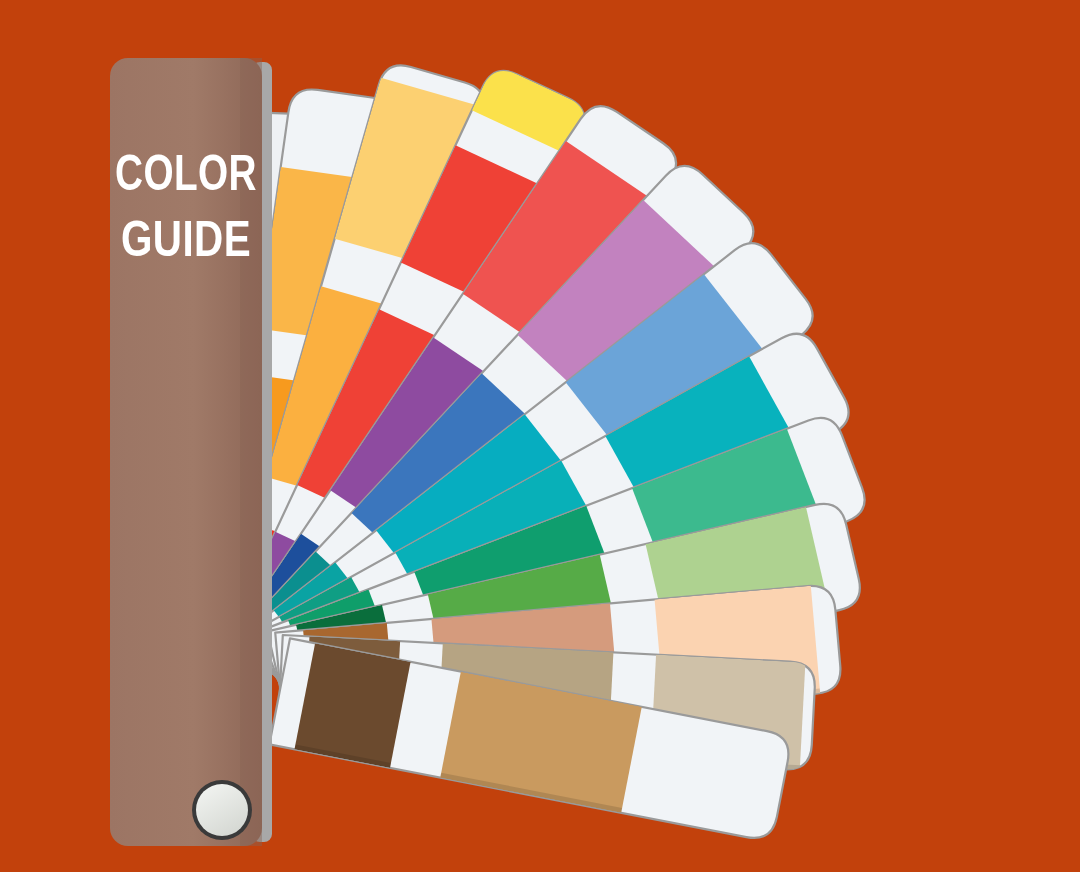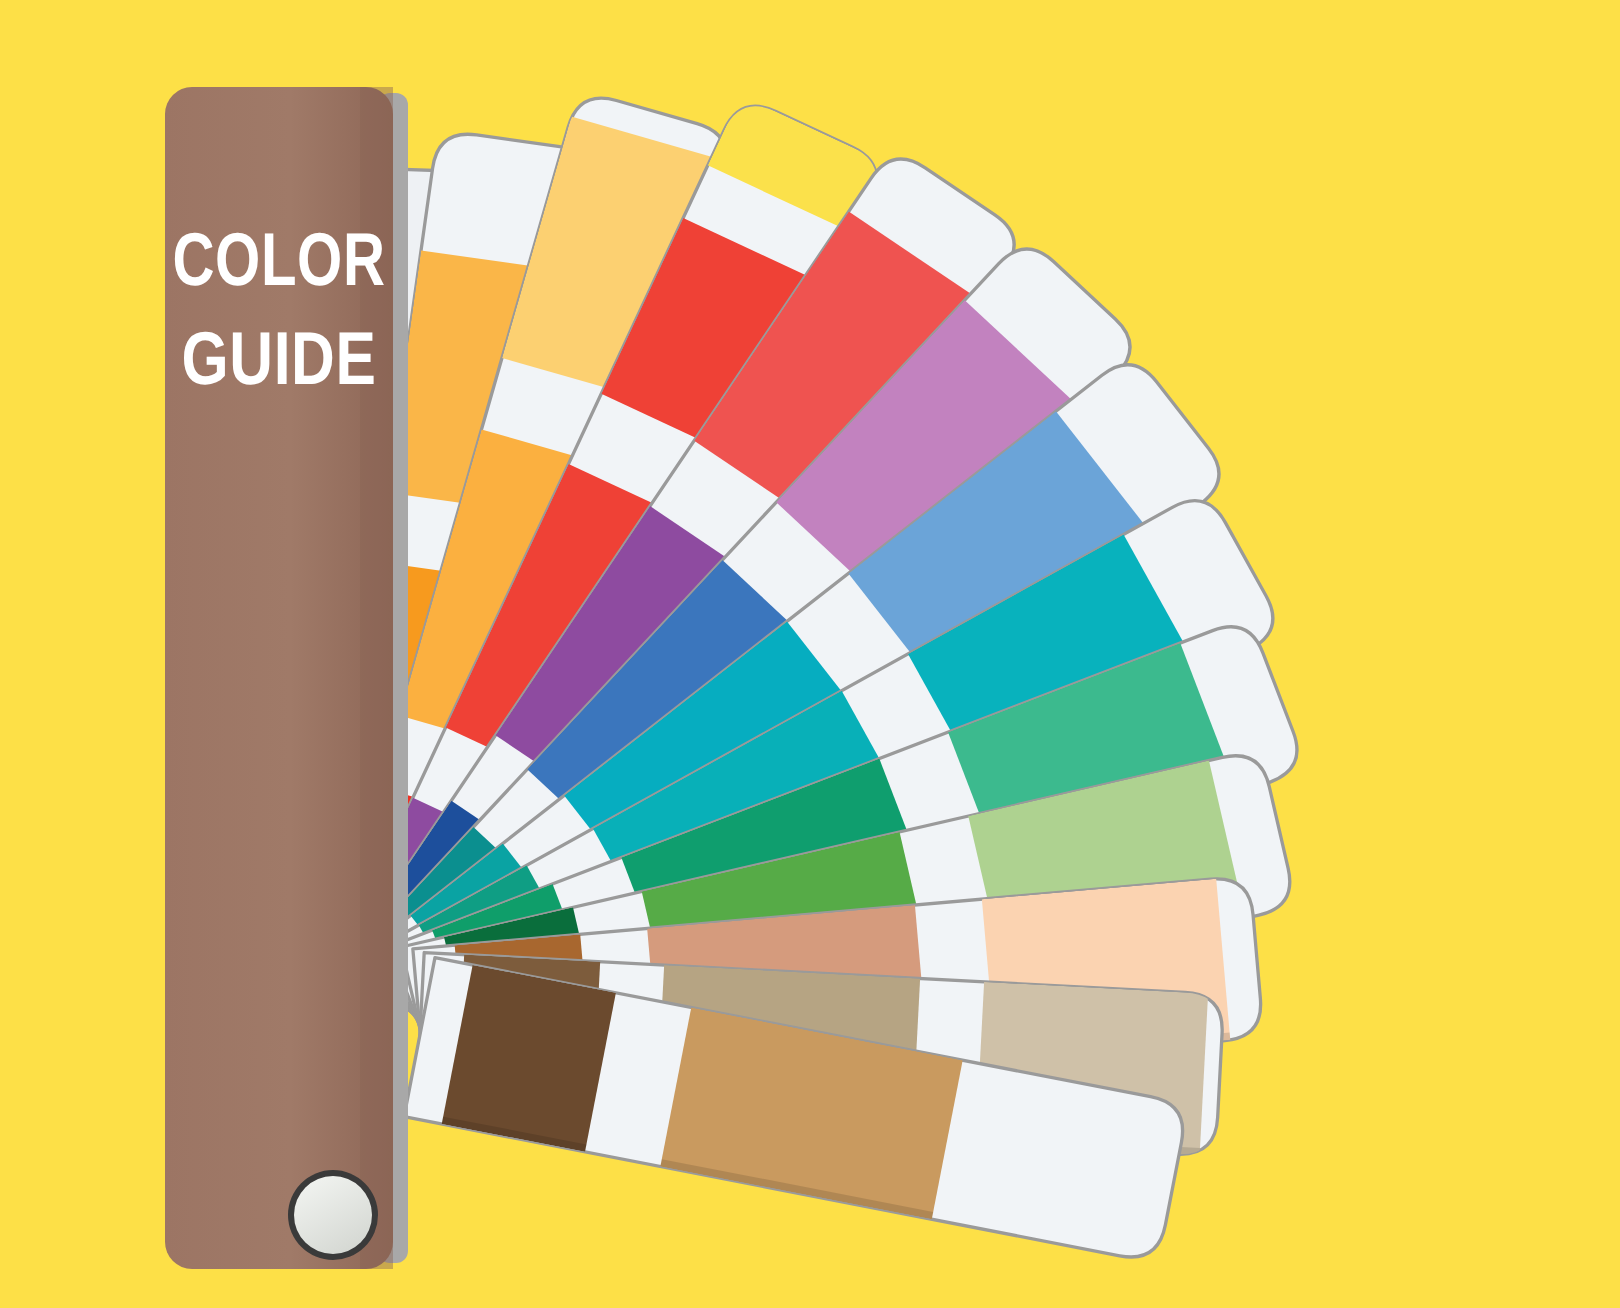--- a/index.html
+++ b/index.html
@@ -4,21 +4,21 @@
 <style>
   html, body {
     margin: 0;
     padding: 0;
     background: #000000;
   }
   #stage {
     position: relative;
     width: 1080px;
     height: 872px;
-    background: #fde047;
+    background: #c2410c;
     overflow: hidden;
     font-family: "Liberation Sans", sans-serif;
   }
   #fan-svg {
     position: absolute;
     left: 0;
     top: 0;
     width: 1080px;
     height: 872px;
     display: block;

